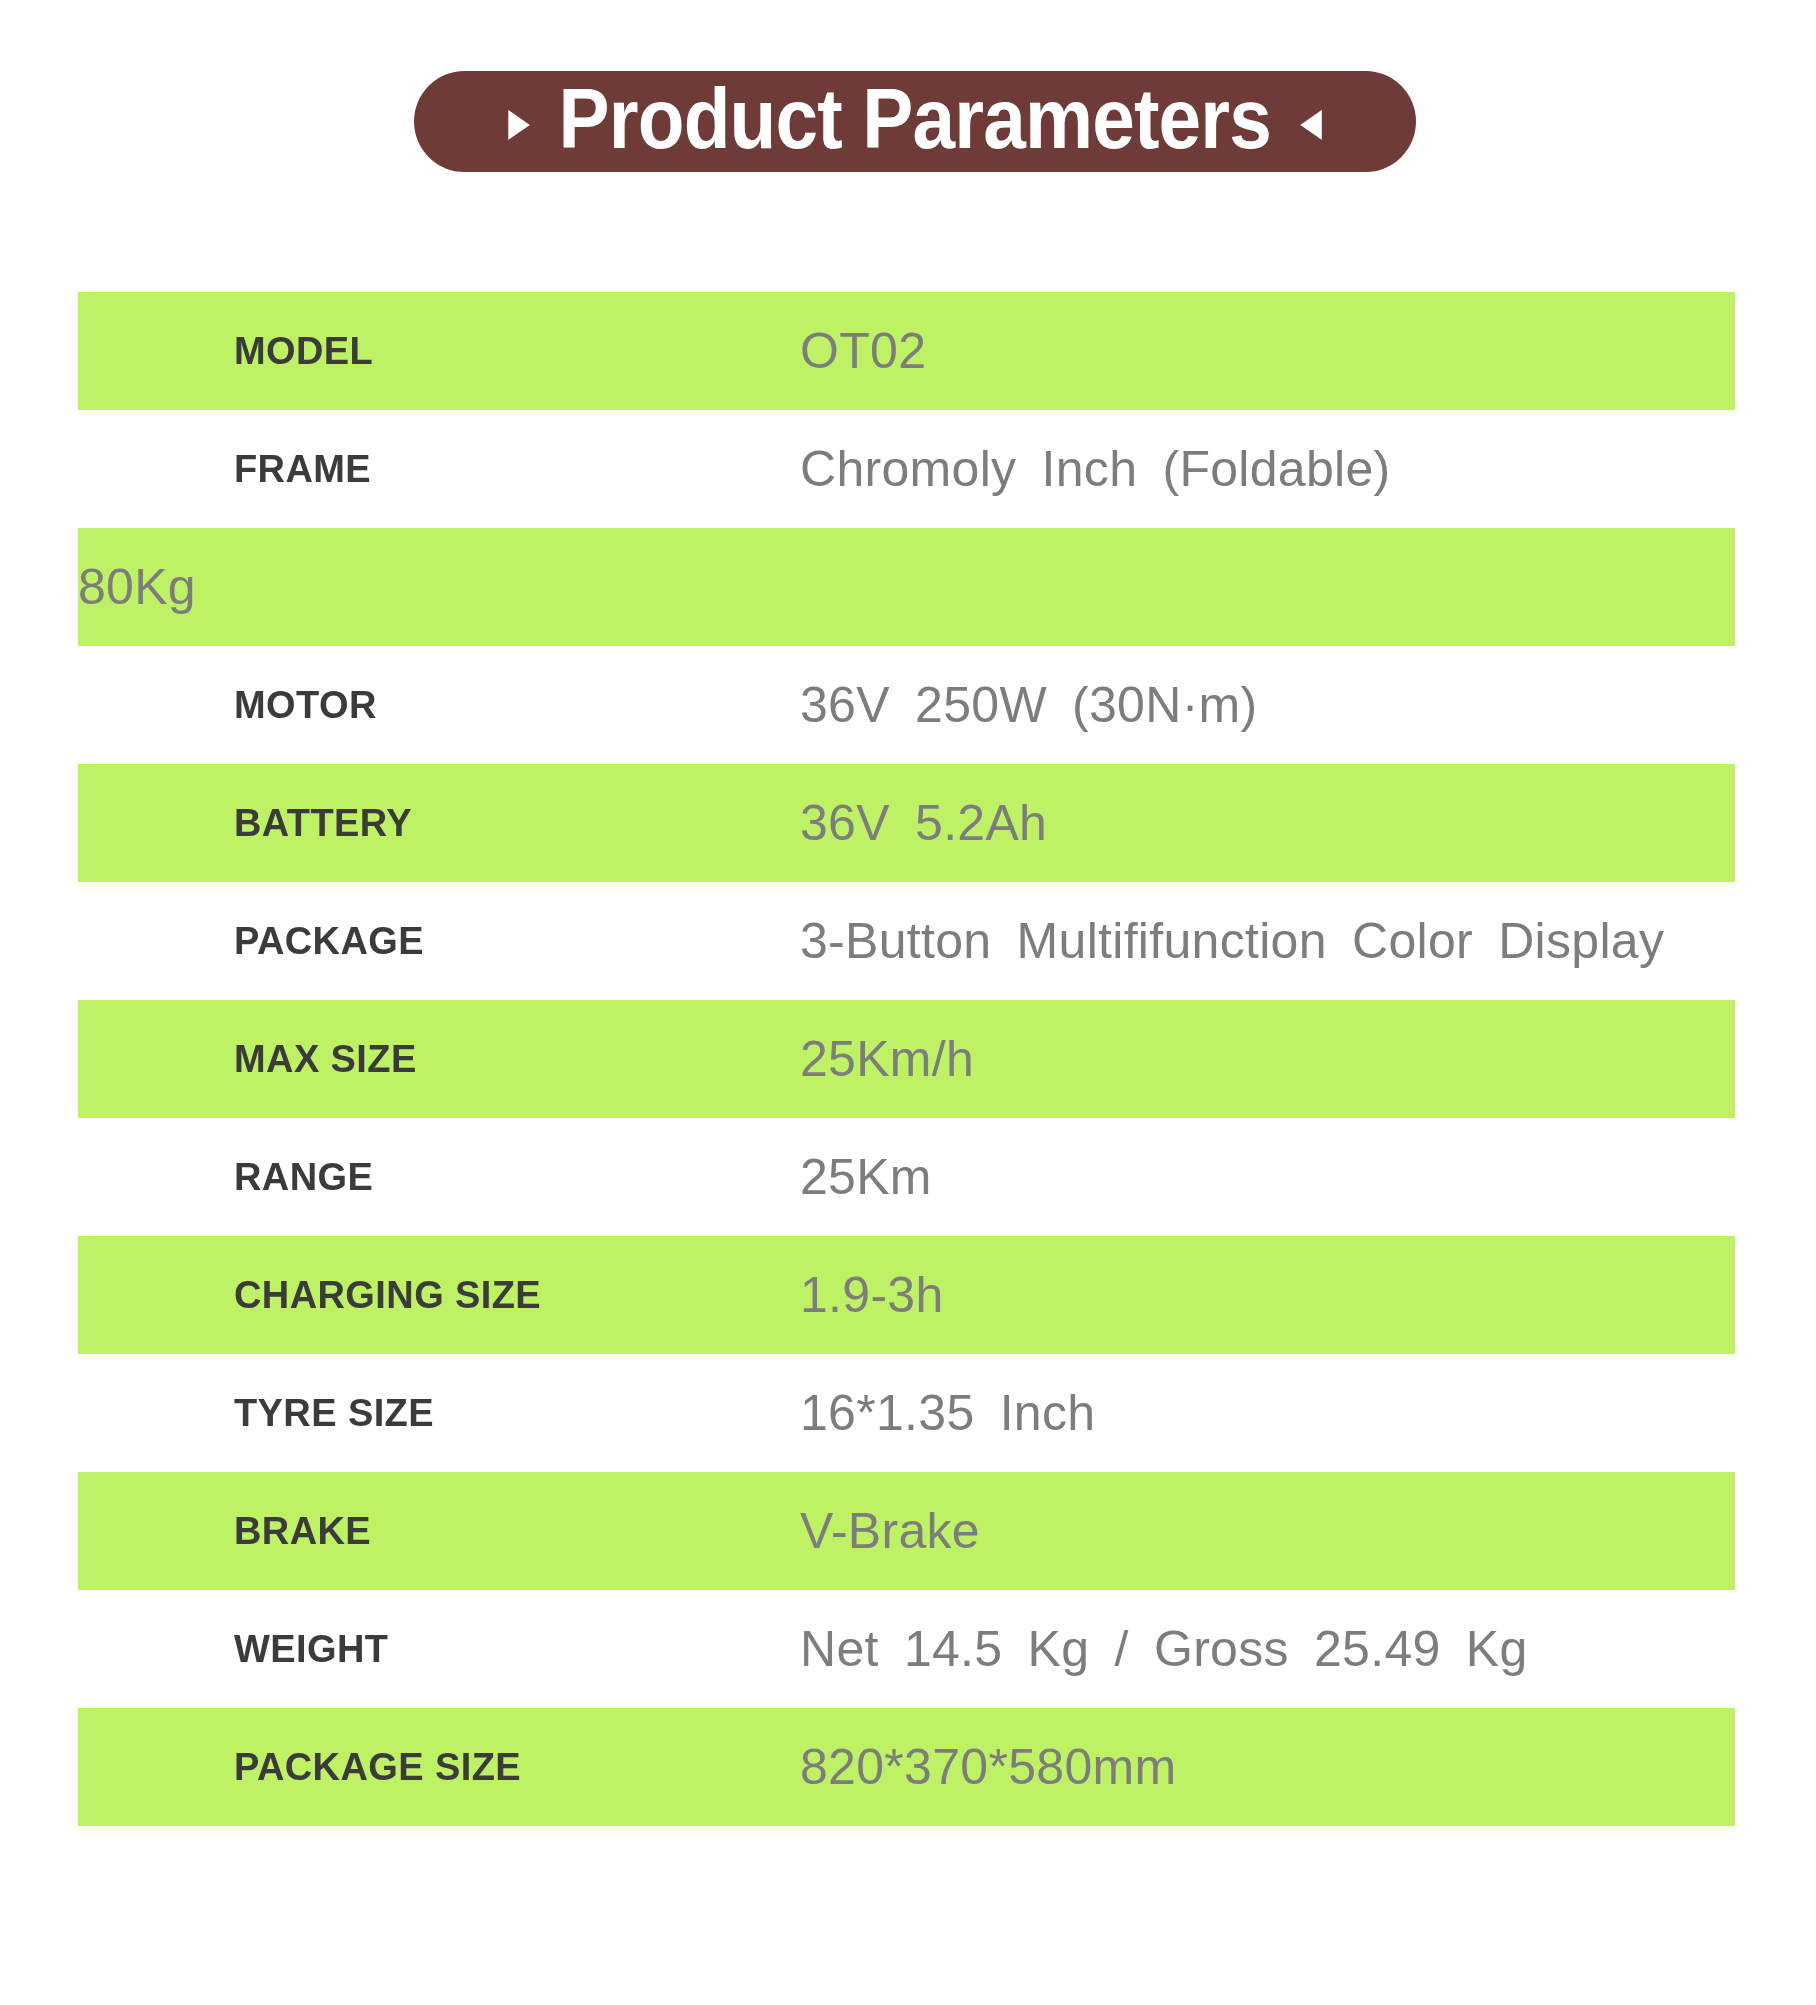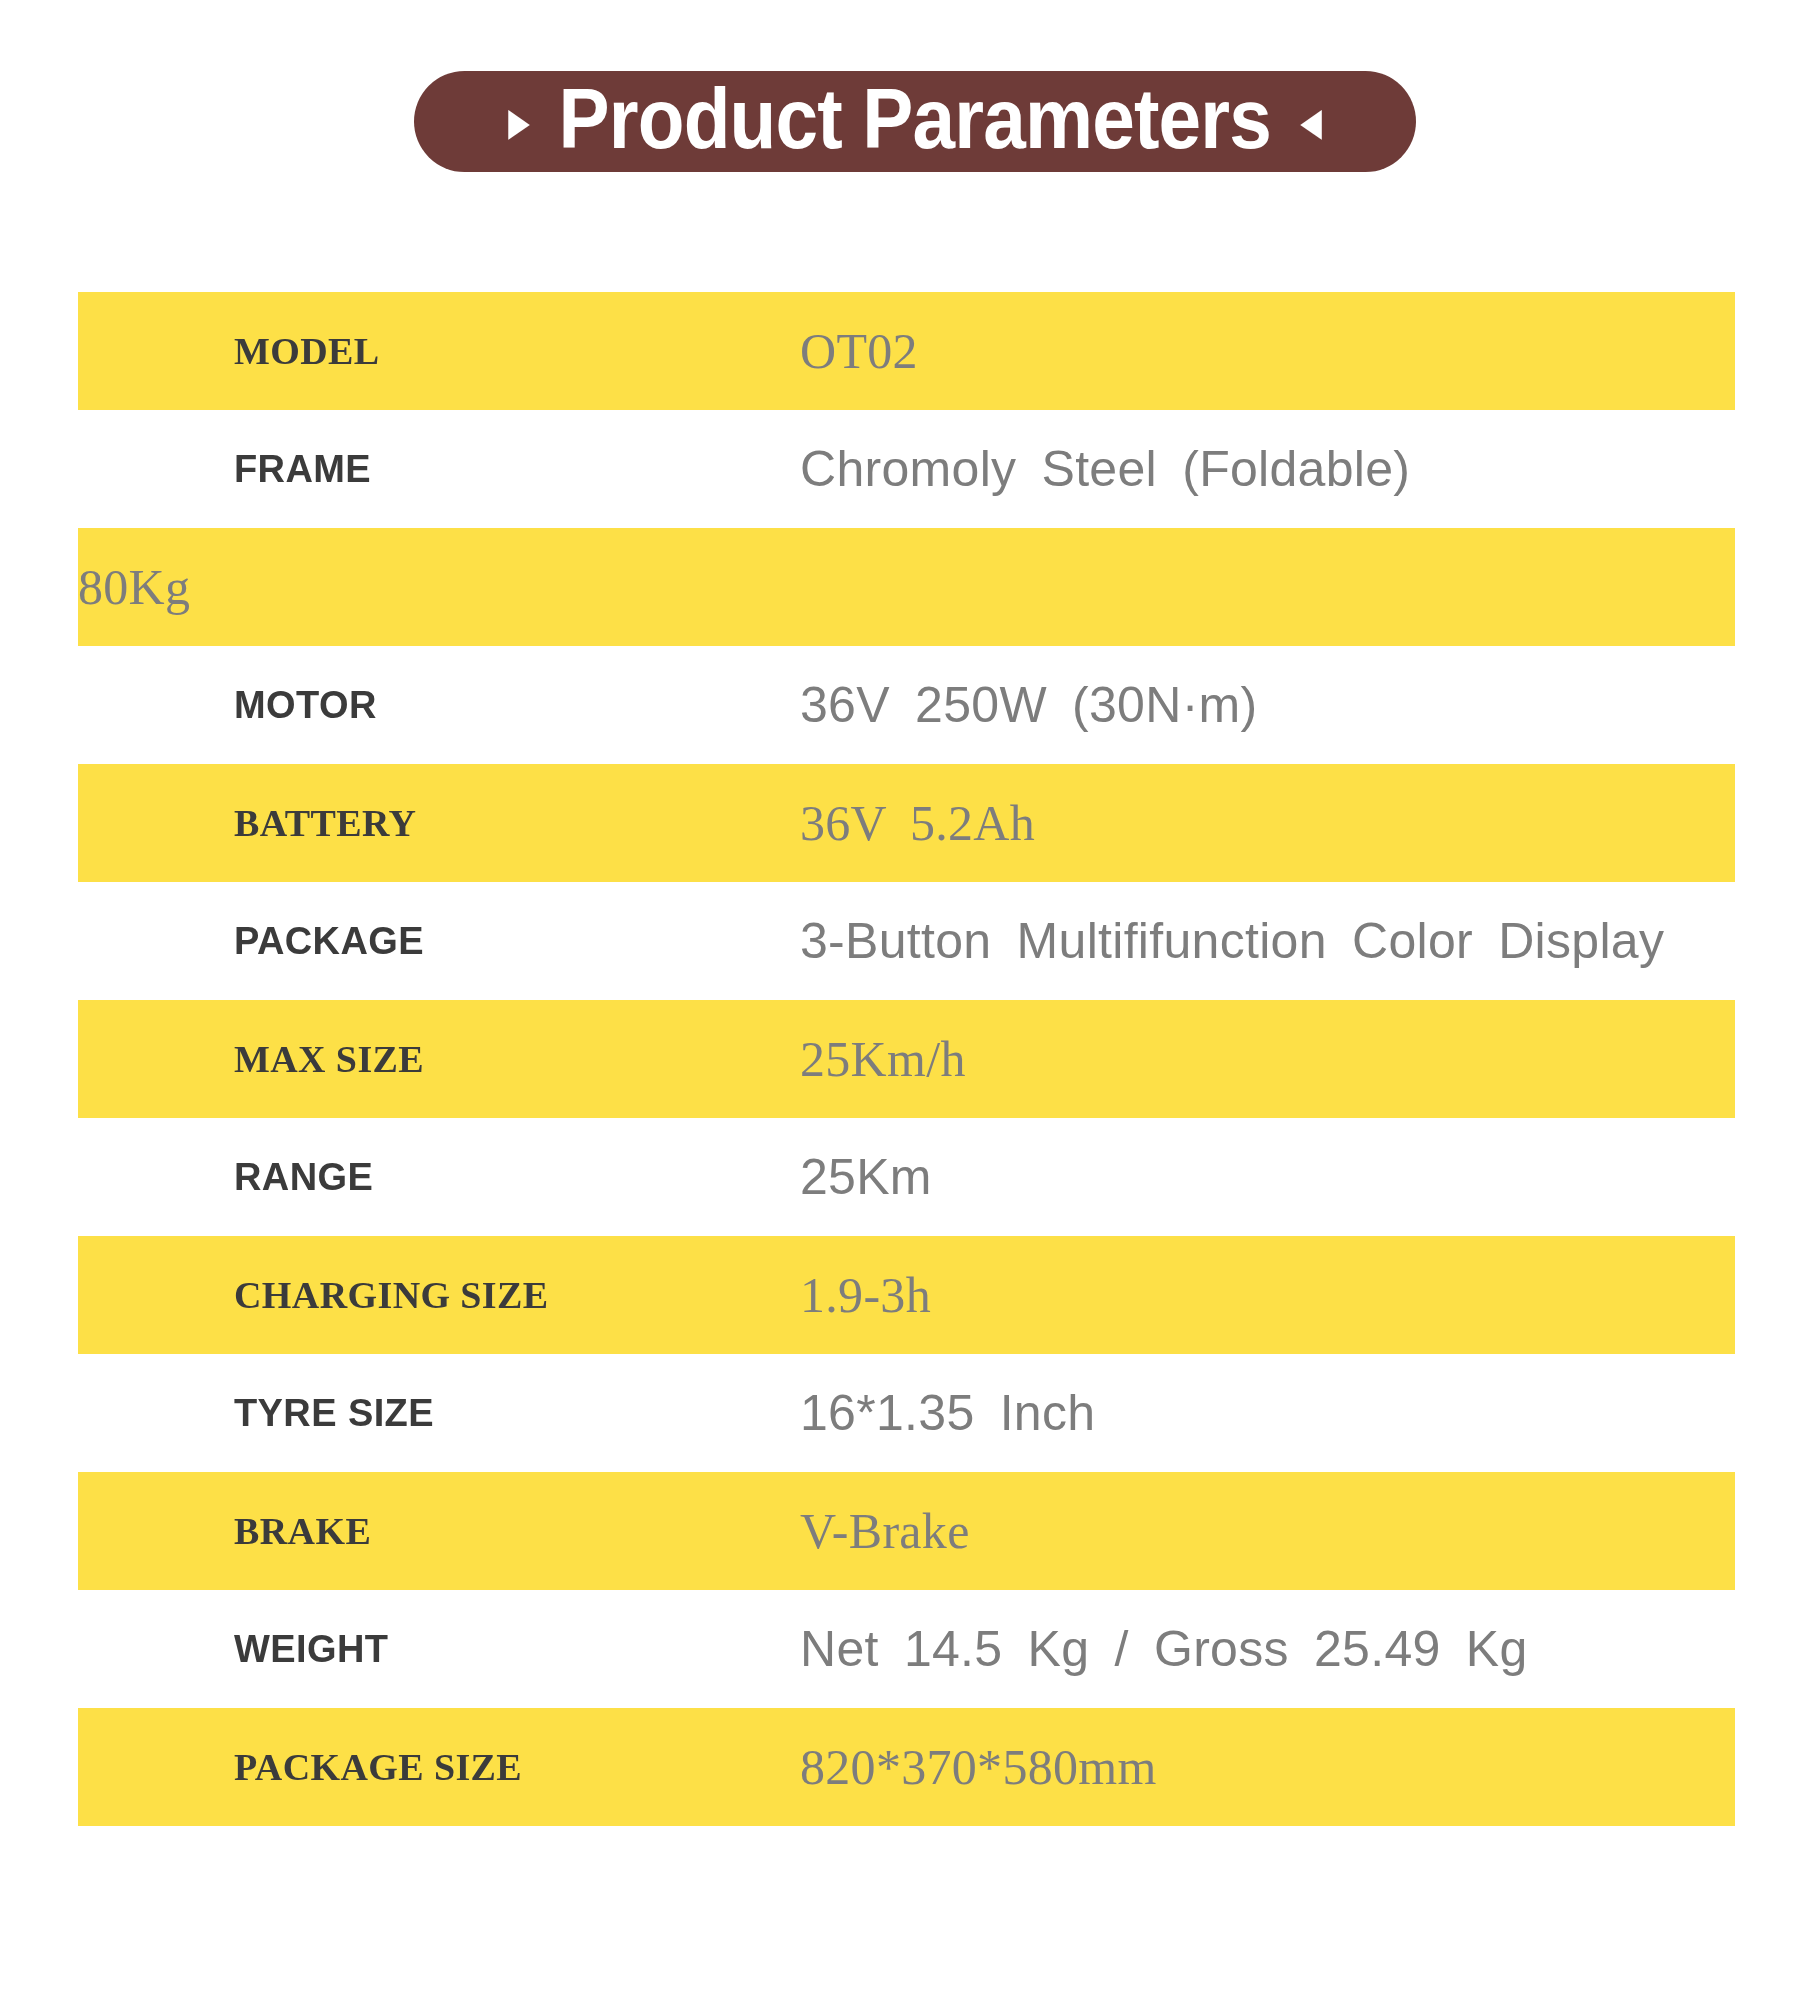--- a/index.html
+++ b/index.html
@@ -49,21 +49,21 @@
     left: 78px;
     top: 292px;
     width: 1657px;
   }
   .spec-row {
     height: 118px;
     display: flex;
     align-items: center;
     background: transparent;
   }
-  .spec-row.striped { background: #fde047; font-family: Liberation Serif, serif; }
+  .spec-row.striped { background: #bef264; }
   .spec-label {
     width: 722px;
     padding-left: 156px;
     font-size: 38px;
     font-weight: 700;
     color: #3b3b3b;
     letter-spacing: 0.4px;
     white-space: nowrap;
   }
   .spec-value {
@@ -88,21 +88,21 @@
 
   <div class="spec-table">
 
     <div class="spec-row striped">
       <div class="spec-label">MODEL</div>
       <div class="spec-value">OT02</div>
     </div>
 
     <div class="spec-row">
       <div class="spec-label">FRAME</div>
-      <div class="spec-value">Chromoly Steel (Foldable)</div>
+      <div class="spec-value">Chromoly Inch (Foldable)</div>
     </div>
 
     <div class="spec-row striped">
       <div class="spec-value">80Kg</div>
     </div>
 
     <div class="spec-row">
       <div class="spec-label">MOTOR</div>
       <div class="spec-value">36V 250W (30N·m)</div>
     </div>

